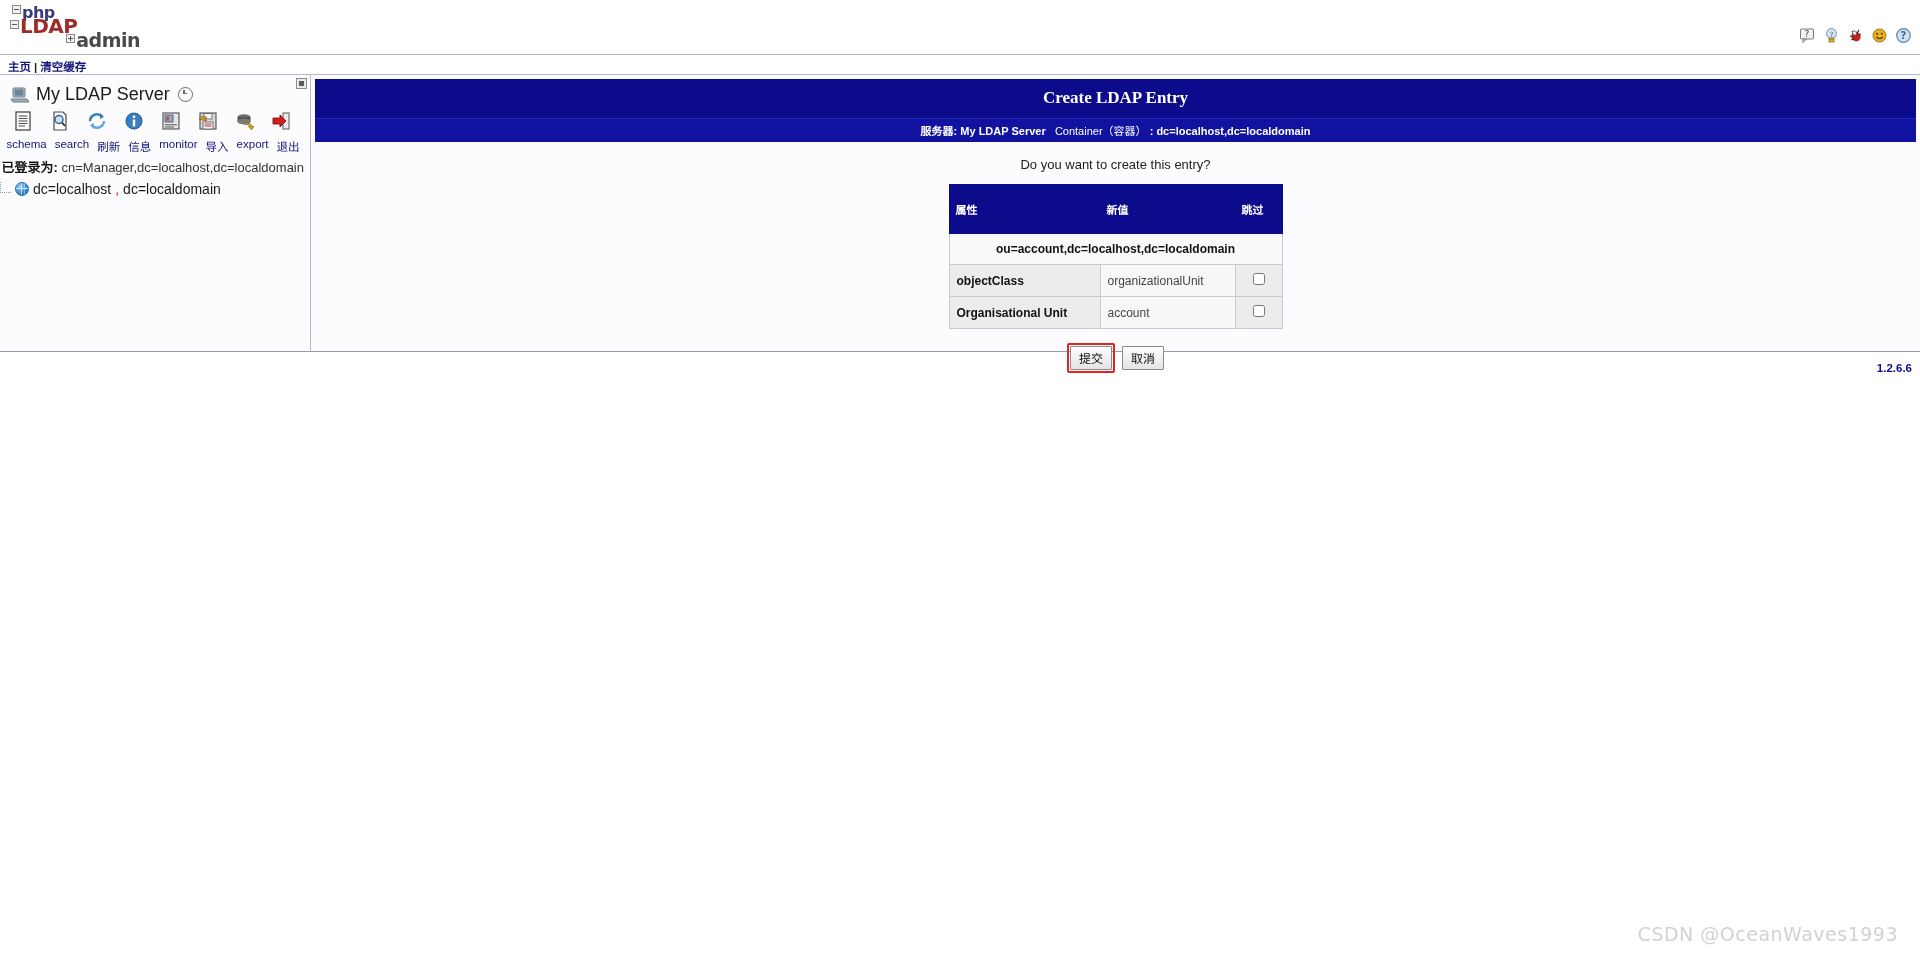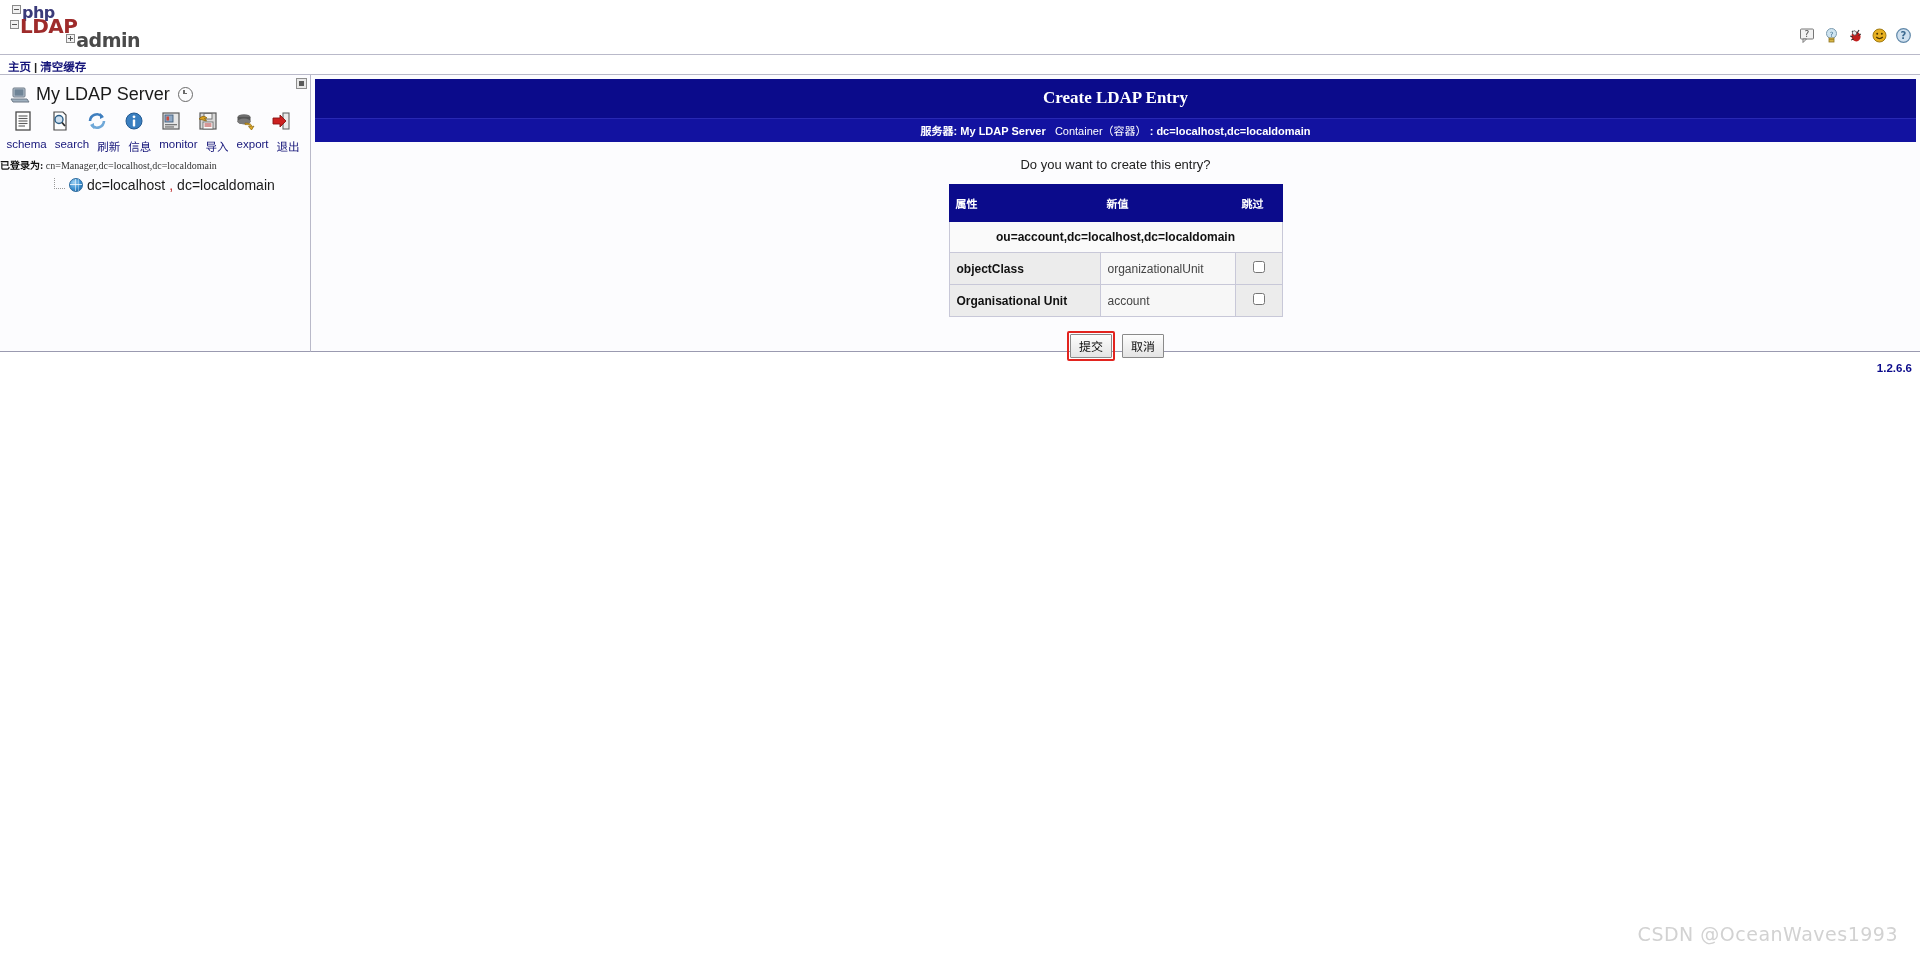--- a/index.html
+++ b/index.html
@@ -205,34 +205,32 @@
     margin-top: 2px;
     padding-right: 4px;
     font-size: 11.5px;
   }
   .label-row a {
     color: #16167a;
     text-decoration: none;
     white-space: nowrap;
   }
   .loggedin {
-    text-align: left;
-    font-size: 10px;
+    text-align: right;
+    font-size: 13px;
     color: #333;
     margin-top: 3px;
     padding-right: 6px;
-    font-family: Liberation Serif, serif;
   }
   .loggedin .lbl { font-weight: bold; color: #111; }
   .tree-row {
     display: flex;
     align-items: center;
     gap: 4px;
     margin-top: 5px;
-    padding-left: 54px;
     font-size: 14px;
     color: #1a1a1a;
   }
   .tree-elbow {
     width: 10px;
     height: 10px;
     border-left: 1px dotted #999;
     border-bottom: 1px dotted #999;
     margin-bottom: 4px;
     flex: none;
@@ -306,21 +304,21 @@
     border-collapse: collapse;
     font-size: 12px;
     background: #ffffff;
   }
   table.attrs th {
     background: #0b0b8b;
     color: #ffffff;
     font-size: 11px;
     font-weight: bold;
     text-align: left;
-    padding: 10px 6px;
+    padding: 16px 6px;
     border: 1px solid #0b0b8b;
   }
   table.attrs th.c-attr { width: 138px; }
   table.attrs th.c-val { width: 122px; }
   table.attrs th.c-skip { width: 34px; }
   table.attrs td {
     border: 1px solid #c8c8d8;
     padding: 8px 7px;
     vertical-align: middle;
   }

